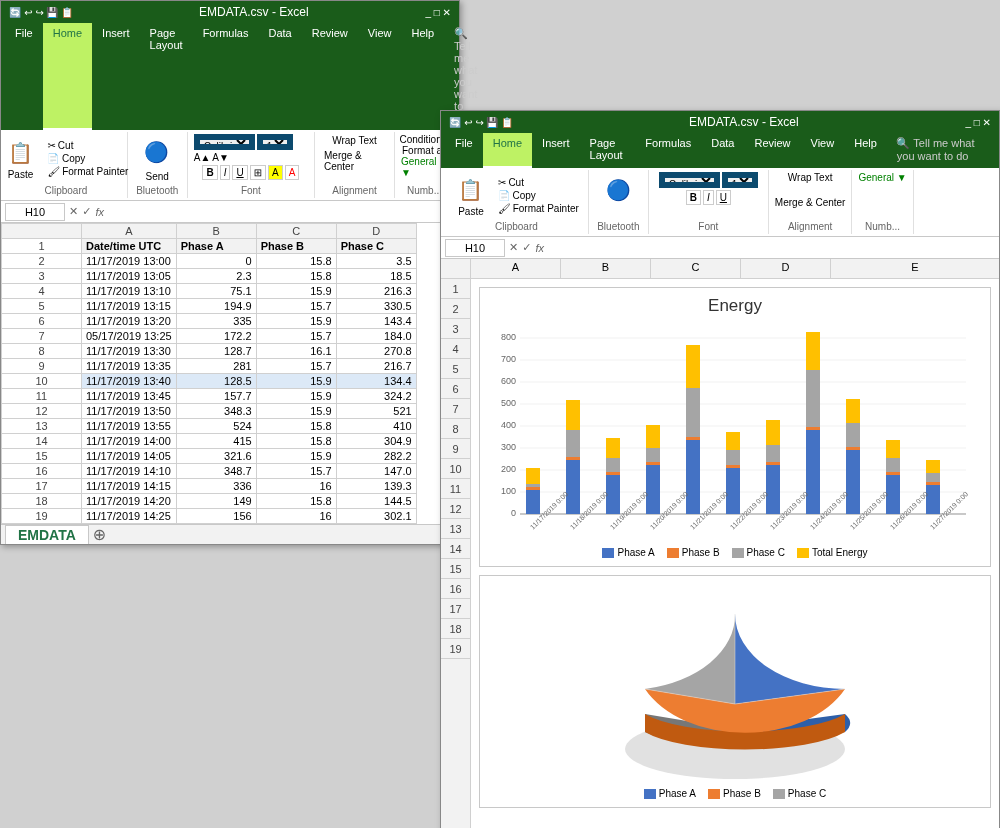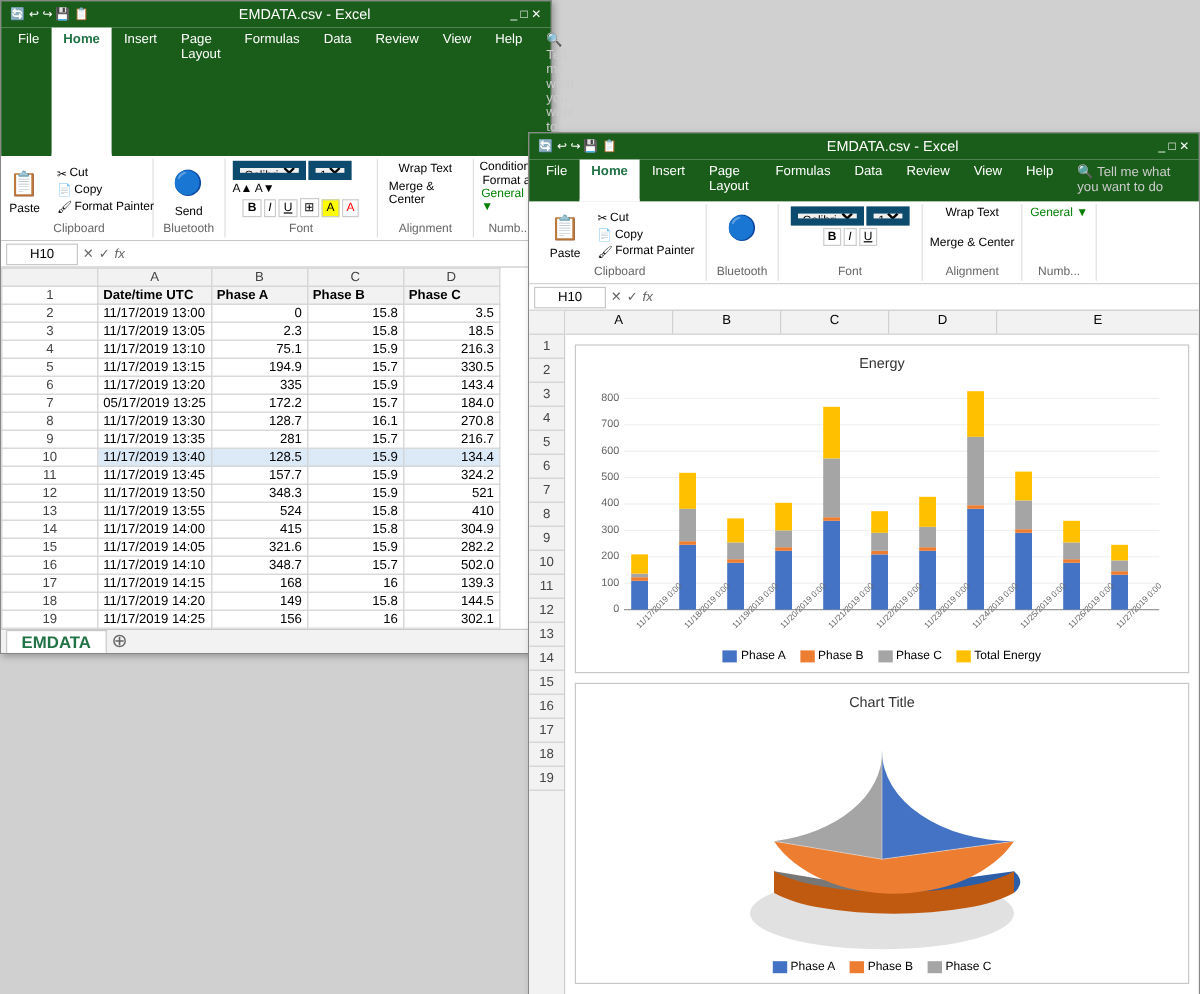--- a/index.html
+++ b/index.html
@@ -10,24 +10,23 @@
       padding: 0 4px;
     }
     .ribbon-tab {
       color: white;
       font-size: 11px;
       padding: 4px 10px;
       cursor: pointer;
       border-bottom: 2px solid transparent;
     }
     .ribbon-tab.active {
-      background: #ffffff;
+      background: #bef264;
       color: #217346;
       border-bottom: 2px solid white;
-      font-weight: bold;
     }
     .ribbon-content {
       background: white;
       border-bottom: 1px solid #c8c8c8;
       padding: 2px 4px;
       display: flex;
       align-items: stretch;
       min-height: 60px;
     }
     .ribbon-group {
@@ -190,21 +189,21 @@
     .window-front {
       position: absolute;
       top: 110px; left: 440px;
       width: 560px;
       background: white;
       border: 1px solid #888;
       box-shadow: 4px 4px 8px rgba(0,0,0,0.4);
     }
     .chart-title {
       text-align: center;
-      font-size: 12px;
+      font-size: 17px;
       color: #333;
       margin-bottom: 4px;
     }
     .chart-legend {
       display: flex;
       justify-content: center;
       gap: 12px;
       font-size: 10px;
       margin-top: 4px;
     }
@@ -472,26 +471,26 @@
             <td>11/17/2019 14:05</td>
             <td class="num">321.6</td>
             <td class="num">15.9</td>
             <td class="num">282.2</td>
           </tr>
           <tr>
             <td class="row-num">16</td>
             <td>11/17/2019 14:10</td>
             <td class="num">348.7</td>
             <td class="num">15.7</td>
-            <td class="num">502.0</td>
+            <td class="num">147.0</td>
           </tr>
           <tr>
             <td class="row-num">17</td>
             <td>11/17/2019 14:15</td>
-            <td class="num">168</td>
+            <td class="num">336</td>
             <td class="num">16</td>
             <td class="num">139.3</td>
           </tr>
           <tr>
             <td class="row-num">18</td>
             <td>11/17/2019 14:20</td>
             <td class="num">149</td>
             <td class="num">15.8</td>
             <td class="num">144.5</td>
           </tr>
@@ -741,21 +740,20 @@
               <span>Phase C</span>
             </div>
             <div class="legend-item">
               <span class="legend-color" style="background:#FFC000;"></span>
               <span>Total Energy</span>
             </div>
           </div>
         </div>
 
         <div style="margin:8px; border:1px solid #c8c8c8; padding:8px; background:white;">
-          <div class="chart-title">Chart Title</div>
           <div style="display:flex; justify-content:center; align-items:center; height:200px;">
             <svg width="300" height="200">
 
               <ellipse cx="150" cy="165" rx="110" ry="30" fill="#333" opacity="0.15"></ellipse>
 
               <path d="M150,145 L260,130 A110,30 0 0,1 260,148 L150,163 Z" fill="#2d5fa8"></path>
 
               <path d="M150,120 L260,105 A110,75 0 0,1 150,30 Z" fill="#4472C4"></path>
 
               <path d="M150,145 L150,163 A110,30 0 0,1 60,148 L60,130 Z" fill="#777"></path>

